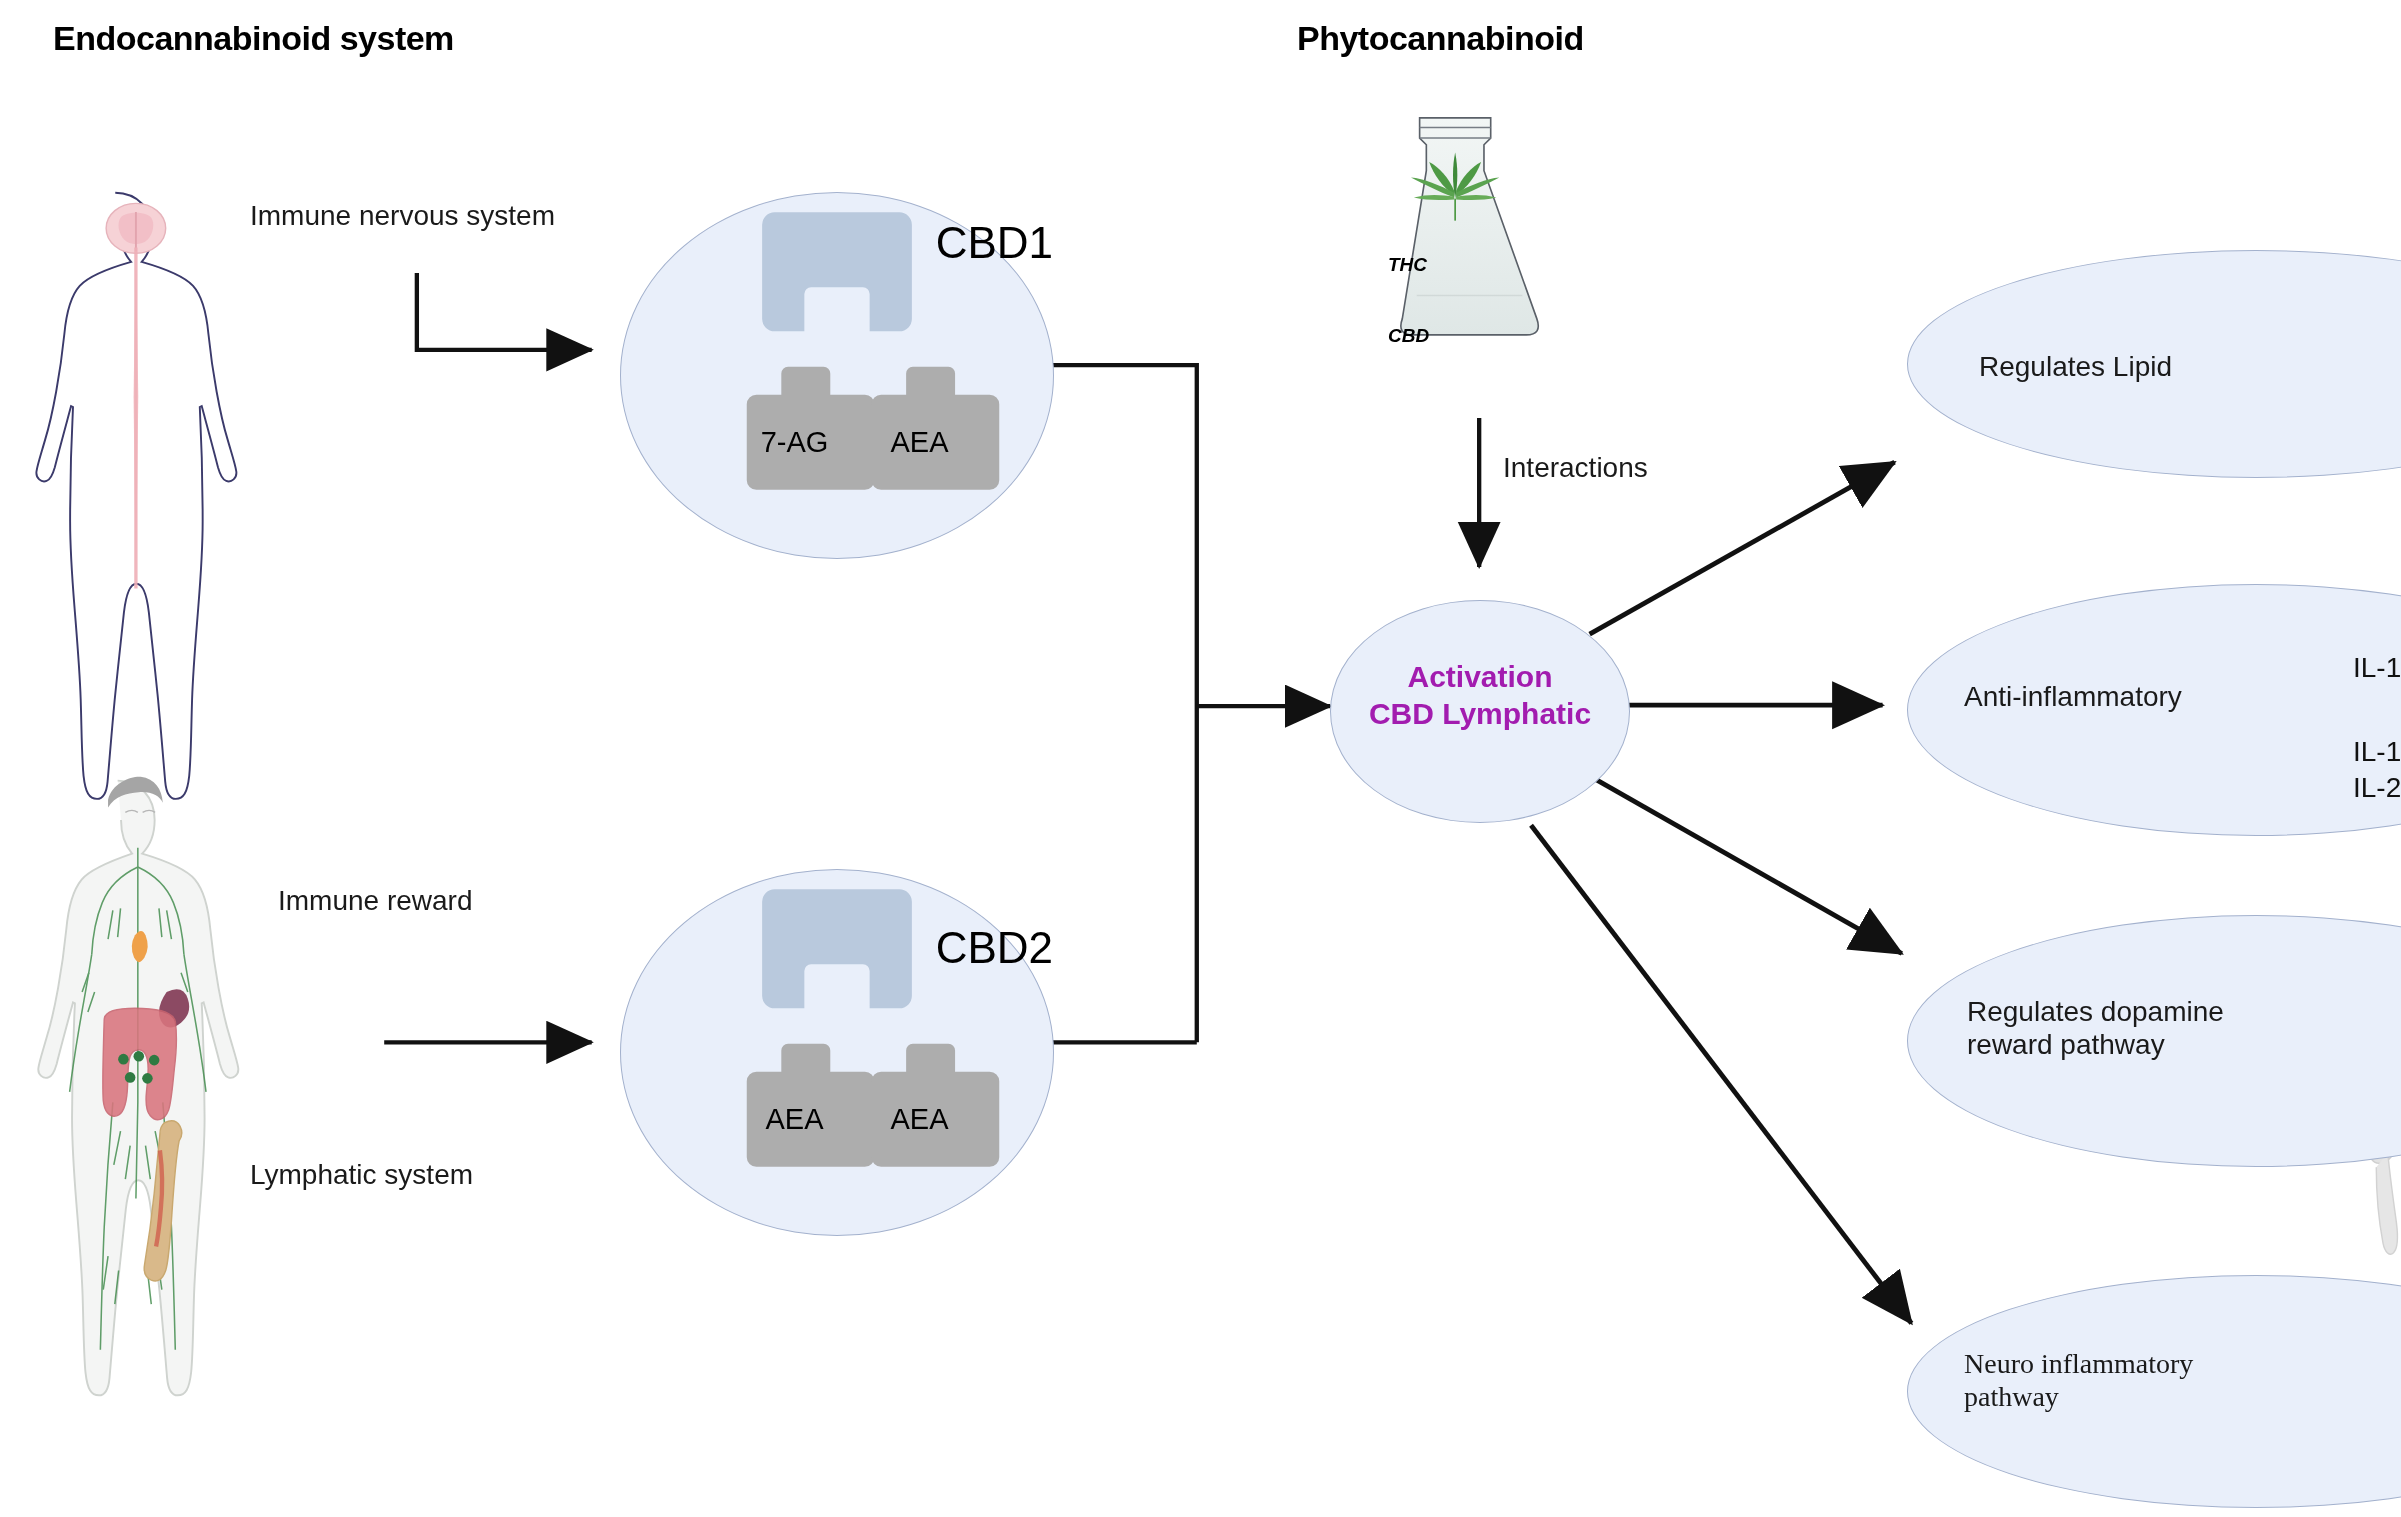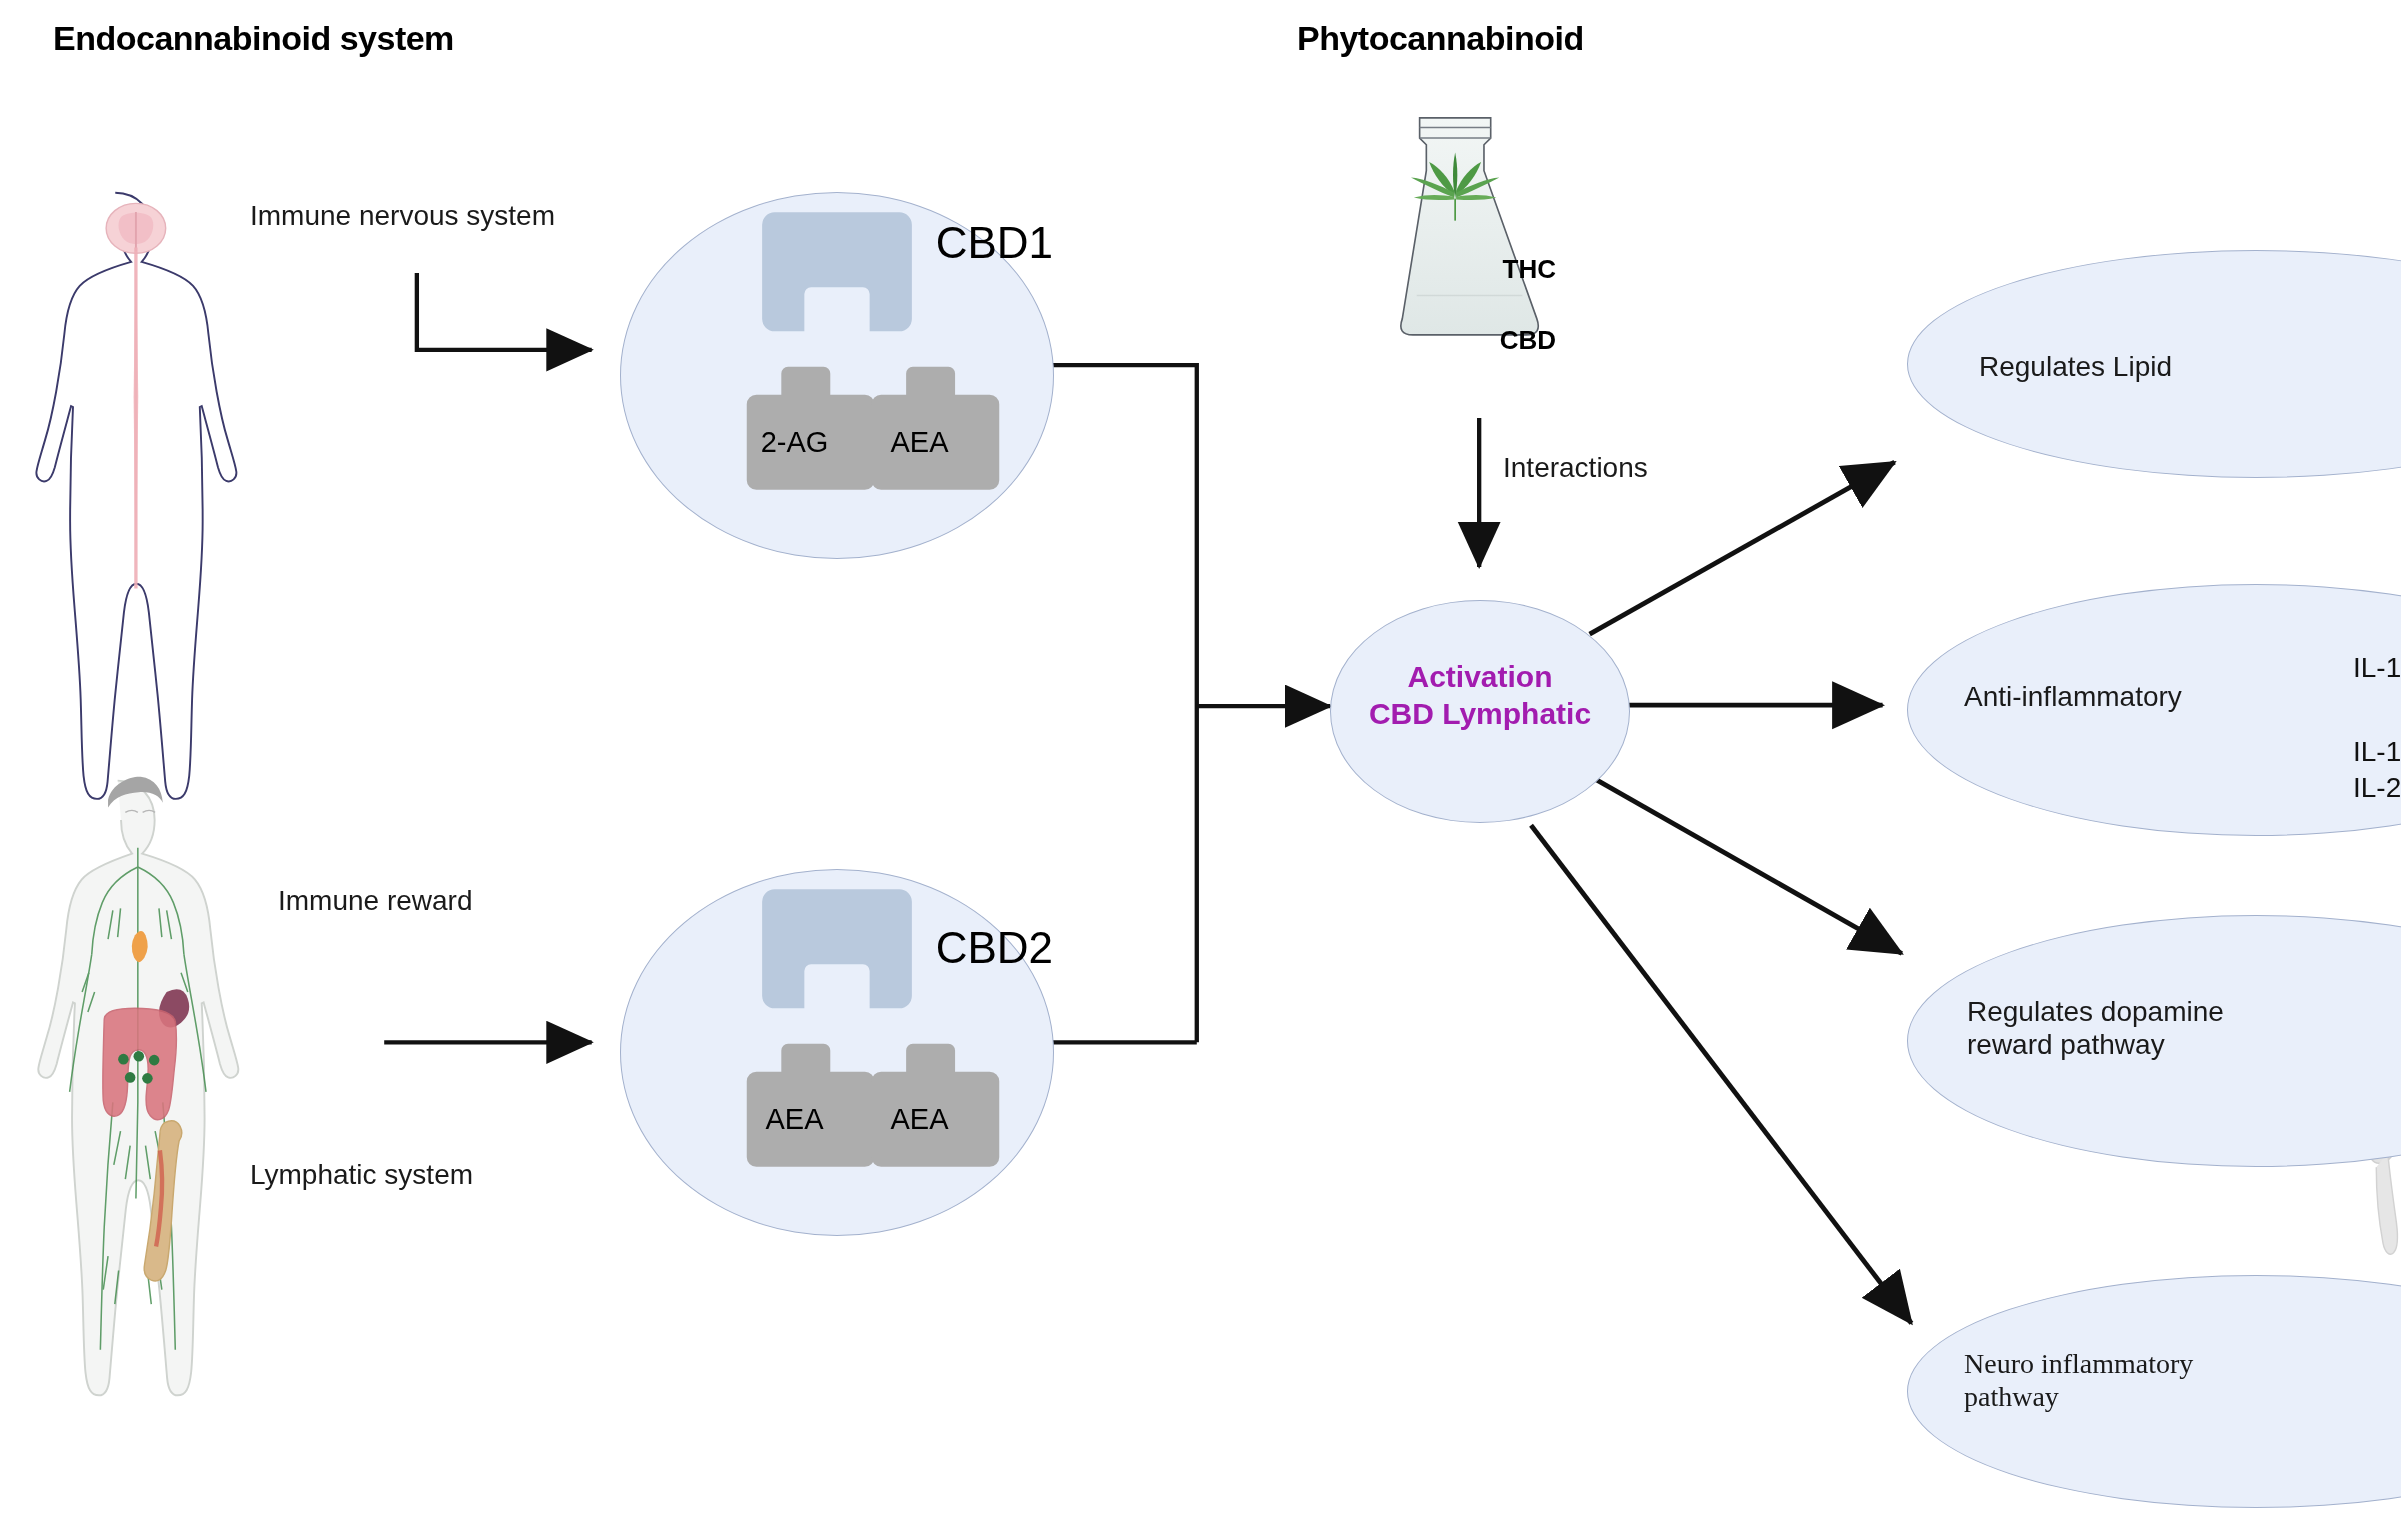--- a/index.html
+++ b/index.html
@@ -17,21 +17,21 @@
   svg.layer{position:absolute;left:0;top:0;width:2614px;height:1518px;overflow:visible;}
 
   
   .node{position:absolute;background:#e9effa;border:1.9px solid #a3b1cd;border-radius:50%;}
 
   .recTxt{position:absolute;font-weight:bold;color:#a21caf;white-space:pre;text-align:center;line-height:1.15;}
 
   .cbdLabel{position:absolute;font-size:44px;color:#000;text-align:right;width:100%;top:2.9px;left:0;}
   .ligTxt{position:absolute;width:100%;text-align:center;font-size:29px;color:#000;}
 
-  .flaskTxt{position:absolute;font-weight:bold;font-size:26px;color:#000;text-align:right;width:100%;}
+  .flaskTxt{position:absolute;font-weight:bold;font-size:19px;color:#000;text-align:left;width:100%;font-style:italic;}
 
   .ilrow{position:absolute;font-size:28px;color:#111;white-space:pre;line-height:1.2;}
 </style>
 </head>
 <body>
 
 <div class="stage">
 
   <div class="hdr" id="hdr-endo">Endocannabinoid system</div>
   <div class="hdr" id="hdr-phyto">Phytocannabinoid</div>
@@ -291,21 +291,21 @@
                a14,14 0 0 0 -14,-14 h-108 a14,14 0 0 0 -14,14 v78 h-62
                a26,26 0 0 1 -26,-26 v-196 a26,26 0 0 1 26,-26 z" fill="#b9c9dd"></path>
       <path d="M262,420 h72 v-44 a14,14 0 0 1 14,-14 h74 a14,14 0 0 1 14,14 v44 h72
                a20,20 0 0 1 20,20 v158 a20,20 0 0 1 -20,20 h-226 a20,20 0 0 1 -20,-20
                v-158 a20,20 0 0 1 20,-20 z" fill="#adadad"></path>
       <path d="M522,420 h72 v-44 a14,14 0 0 1 14,-14 h74 a14,14 0 0 1 14,14 v44 h72
                a20,20 0 0 1 20,20 v158 a20,20 0 0 1 -20,20 h-226 a20,20 0 0 1 -20,-20
                v-158 a20,20 0 0 1 20,-20 z" fill="#adadad"></path>
     </svg>
     <div class="cbdLabel" style="top:25px;">CBD1</div>
-    <div class="ligTxt" style="left:116px;top:233px;width:115px;">2-AG</div>
+    <div class="ligTxt" style="left:116px;top:233px;width:115px;">7-AG</div>
     <div class="ligTxt" style="left:241px;top:233px;width:115px;">AEA</div>
   </div>
 
   <div class="node" style="left:620px;top:869px;width:432px;height:365px;">
     <svg viewBox="0 0 900 760" style="position:absolute;left:0;top:0;width:432px;height:365px;">
       <path d="M320,40 h260 a26,26 0 0 1 26,26 v196 a26,26 0 0 1 -26,26 h-62 v-78
                a14,14 0 0 0 -14,-14 h-108 a14,14 0 0 0 -14,14 v78 h-62
                a26,26 0 0 1 -26,-26 v-196 a26,26 0 0 1 26,-26 z" fill="#b9c9dd"></path>
       <path d="M262,420 h72 v-44 a14,14 0 0 1 14,-14 h74 a14,14 0 0 1 14,14 v44 h72
                a20,20 0 0 1 20,20 v158 a20,20 0 0 1 -20,20 h-226 a20,20 0 0 1 -20,-20

